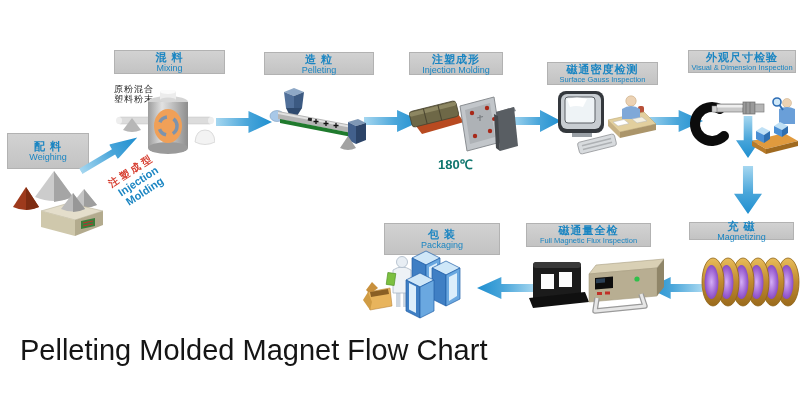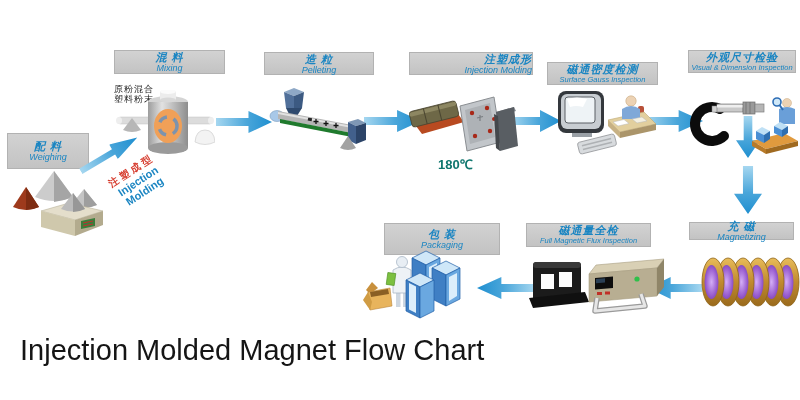--- a/index.html
+++ b/index.html
@@ -1,20 +1,20 @@
 <!DOCTYPE html>
 <html><head>
 <meta charset="utf-8">
 <style>
   html,body{margin:0;padding:0;background:#fff;}
   .canvas{position:relative;width:800px;height:400px;background:#ffffff;overflow:hidden;
           font-family:"Liberation Sans", sans-serif;}
   .stage-label{position:absolute;background:linear-gradient(180deg,#d2d2d2,#c3c3c3);
                border:1px solid #b2b2b2;color:#1a85c2;text-align:center;
-               display:flex;flex-direction:column;justify-content:center;box-sizing:border-box;font-style:italic;}
+               display:flex;flex-direction:column;justify-content:center;box-sizing:border-box;}
   .stage-label .zh{font-weight:bold;font-size:11px;line-height:12px;letter-spacing:1px;white-space:nowrap;}
   .stage-label .en{font-size:9px;line-height:10px;white-space:nowrap;}
   .stage-label .en.small{font-size:7.5px;}
   .arrow{position:absolute;}
   .arrow-right{background:linear-gradient(90deg,#a6d7f0,#4aa6da 55%,#1f8fd0);
       clip-path:polygon(0 32%,58% 32%,58% 0,100% 50%,58% 100%,58% 68%,0 68%);}
   .arrow-left{background:linear-gradient(270deg,#a6d7f0,#4aa6da 55%,#1f8fd0);
       clip-path:polygon(100% 32%,42% 32%,42% 0,0 50%,42% 100%,42% 68%,100% 68%);}
   .arrow-down{background:linear-gradient(180deg,#a6d7f0,#4aa6da 55%,#1f8fd0);
       clip-path:polygon(32% 0,68% 0,68% 58%,100% 58%,50% 100%,0 58%,32% 58%);}
@@ -40,21 +40,21 @@
     <div class="en">Weighing</div>
   </div>
   <div class="stage-label" style="left:114px;top:50px;width:111px;height:24px;">
     <div class="zh">混 料</div>
     <div class="en">Mixing</div>
   </div>
   <div class="stage-label" style="left:264px;top:52px;width:110px;height:23px;">
     <div class="zh">造 粒</div>
     <div class="en">Pelleting</div>
   </div>
-  <div class="stage-label" style="left:409px;top:52px;width:124px;height:23px;align-items:flex-end;">
+  <div class="stage-label" style="left:409px;top:52px;width:94px;height:23px;">
     <div class="zh">注塑成形</div>
     <div class="en">Injection Molding</div>
   </div>
   <div class="stage-label" style="left:547px;top:50px;width:111px;height:23px;margin-top:12px;">
     <div class="zh">磁通密度检测</div>
     <div class="en small">Surface Gauss Inspection</div>
   </div>
   <div class="stage-label" style="left:688px;top:50px;width:108px;height:23px;">
     <div class="zh">外观尺寸检验</div>
     <div class="en small">Visual &amp; Dimension Inspection</div>
@@ -282,15 +282,15 @@
       <polygon points="72,24 86,31 86,62 72,55" fill="#3f7fc4"></polygon>
       <polygon points="86,31 100,24 100,55 86,62" fill="#6aa8e0"></polygon>
       <polygon points="89,33 97,29 97,52 89,57" fill="#dceefb" stroke="none"></polygon>
       <polygon points="46,36 60,29 74,36 60,43" fill="#cfe7f8"></polygon>
       <polygon points="46,36 60,43 60,74 46,67" fill="#3f7fc4"></polygon>
       <polygon points="60,43 74,36 74,67 60,74" fill="#6aa8e0"></polygon>
       <polygon points="49,39 56,42.5 56,69 49,65.5" fill="#dceefb" stroke="none"></polygon>
     </g>
   </svg>
 
-  <div class="title">Injection Molded Magnet Flow Chart</div>
+  <div class="title">Pelleting Molded Magnet Flow Chart</div>
 
 </div>
 
 </body></html>

